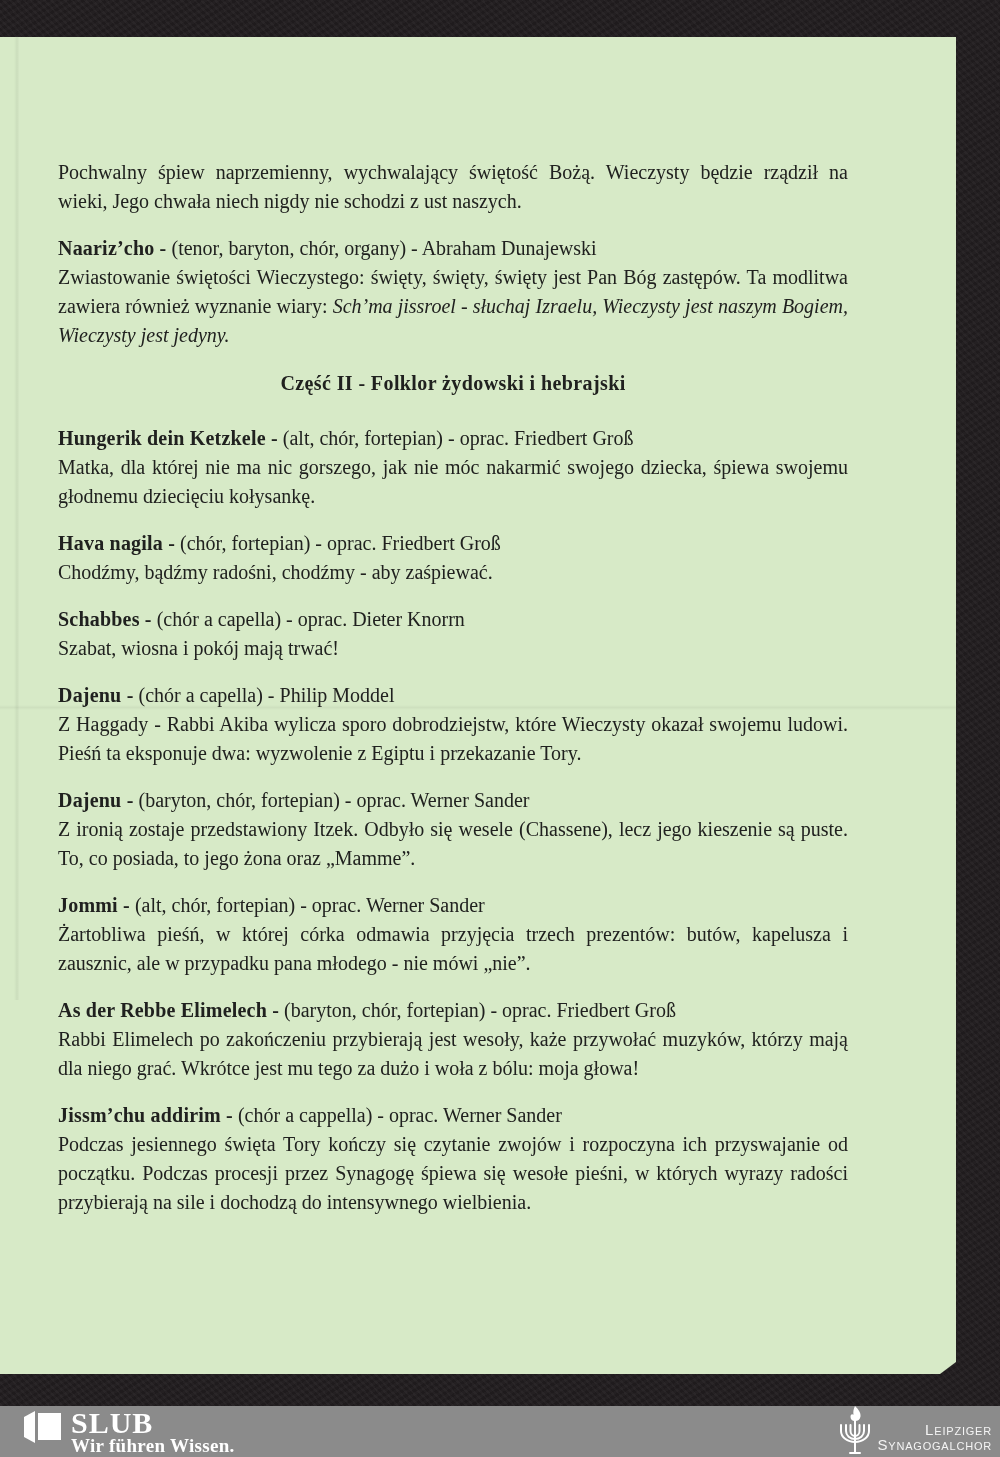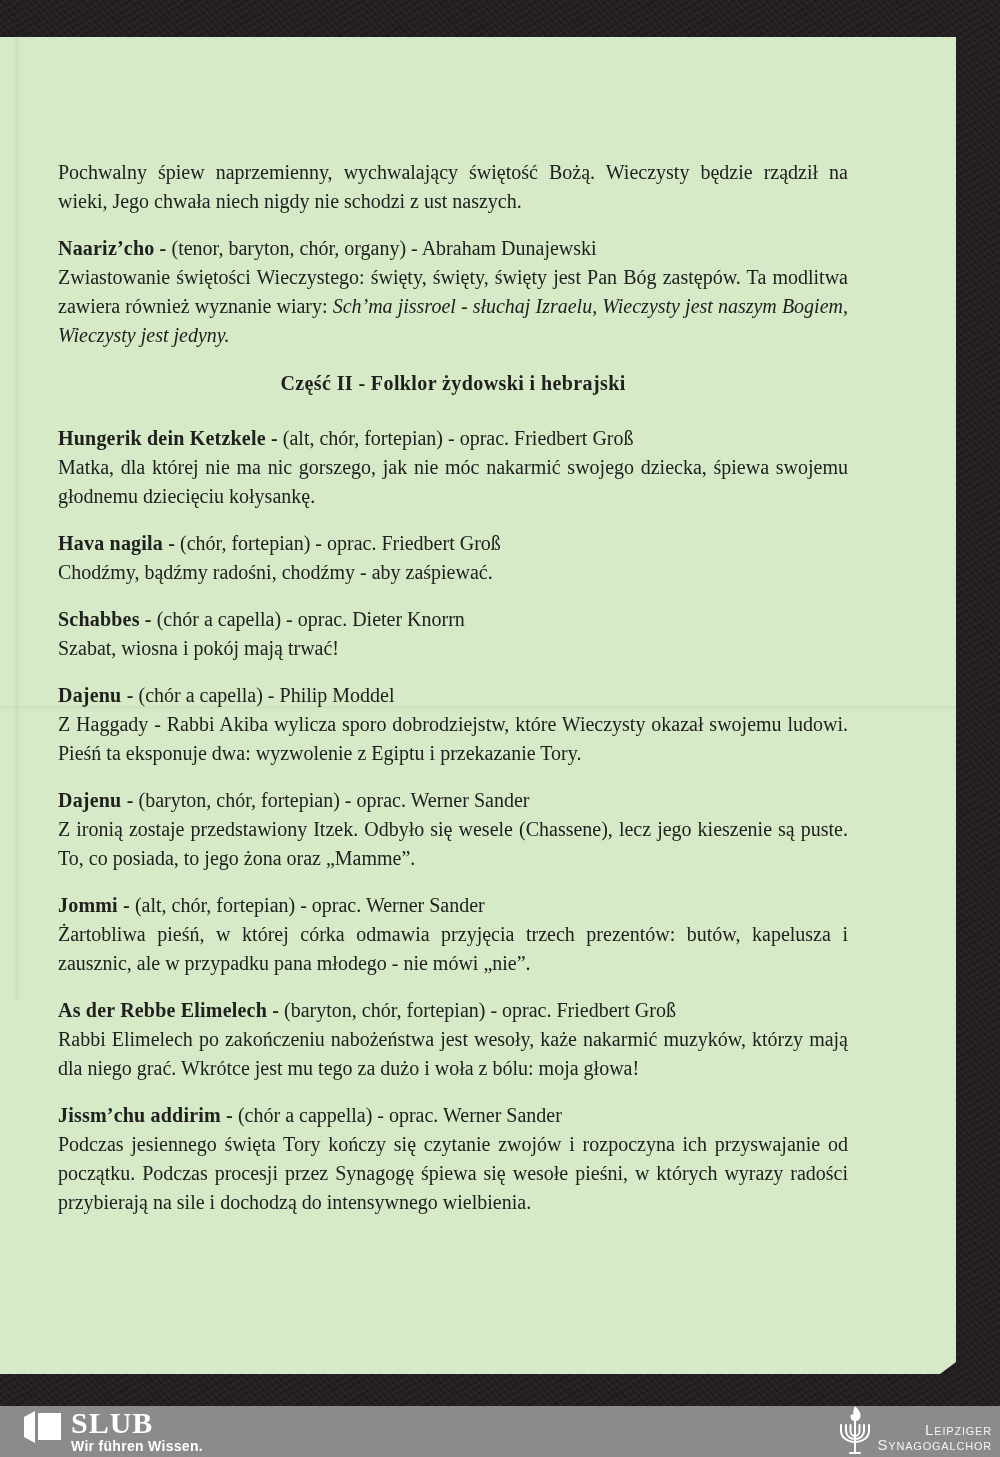--- a/index.html
+++ b/index.html
@@ -62,23 +62,23 @@
     position:absolute; left:22px; top:3px;
     display:flex; align-items:flex-start; gap:9px;
     color:#ffffff;
   }
   .slub-name{
     font-family:"Liberation Serif", serif;
     font-weight:bold;
     font-size:30px; line-height:28px; letter-spacing:1px;
   }
   .slub-tagline{
-    font-family:Liberation Sans, sans-serif;
+    font-family:Liberation Serif, serif;
     font-weight:bold;
-    font-size:14px; line-height:18px; letter-spacing:.3px;
+    font-size:19px; line-height:18px; letter-spacing:.3px;
   }
   .choir{
     position:absolute; right:8px; bottom:2px;
     display:flex; align-items:flex-end; gap:3px;
     color:#f4f4f4;
   }
   .choir-text{
     font-family:Liberation Sans, sans-serif;
     font-variant:small-caps;
     font-size:15px; line-height:14.5px; letter-spacing:.8px;
@@ -134,21 +134,21 @@
         <p class="desc"><span>Z ironią zostaje przedstawiony Itzek. Odbyło się wesele (Chassene), lecz jego kieszenie są puste. To, co posiada, to jego żona oraz „Mamme”.</span></p>
       </div>
 
       <div class="section">
         <p class="item-title"><b>Jommi -</b> <span>(alt, chór, fortepian) - oprac. Werner Sander</span></p>
         <p class="desc"><span>Żartobliwa pieśń, w której córka odmawia przyjęcia trzech prezentów: butów, kapelusza i zausznic, ale w przypadku pana młodego - nie mówi „nie”.</span></p>
       </div>
 
       <div class="section">
         <p class="item-title"><b>As der Rebbe Elimelech -</b> <span>(baryton, chór, fortepian) - oprac. Friedbert Groß</span></p>
-        <p class="desc"><span>Rabbi Elimelech po zakończeniu nabożeństwa jest wesoły, każe nakarmić muzyków, którzy mają dla niego grać. Wkrótce jest mu tego za dużo i woła z bólu: moja głowa!</span></p>
+        <p class="desc"><span>Rabbi Elimelech po zakończeniu przybierają jest wesoły, każe przywołać muzyków, którzy mają dla niego grać. Wkrótce jest mu tego za dużo i woła z bólu: moja głowa!</span></p>
       </div>
 
       <div class="section">
         <p class="item-title"><b>Jissm’chu addirim -</b> <span>(chór a cappella) - oprac. Werner Sander</span></p>
         <p class="desc"><span>Podczas jesiennego święta Tory kończy się czytanie zwojów i rozpoczyna ich przyswajanie od początku. Podczas procesji przez Synagogę śpiewa się wesołe pieśni, w których wyrazy radości przybierają na sile i dochodzą do intensywnego wielbienia.</span></p>
       </div>
 
     </div>
   </div>
 

